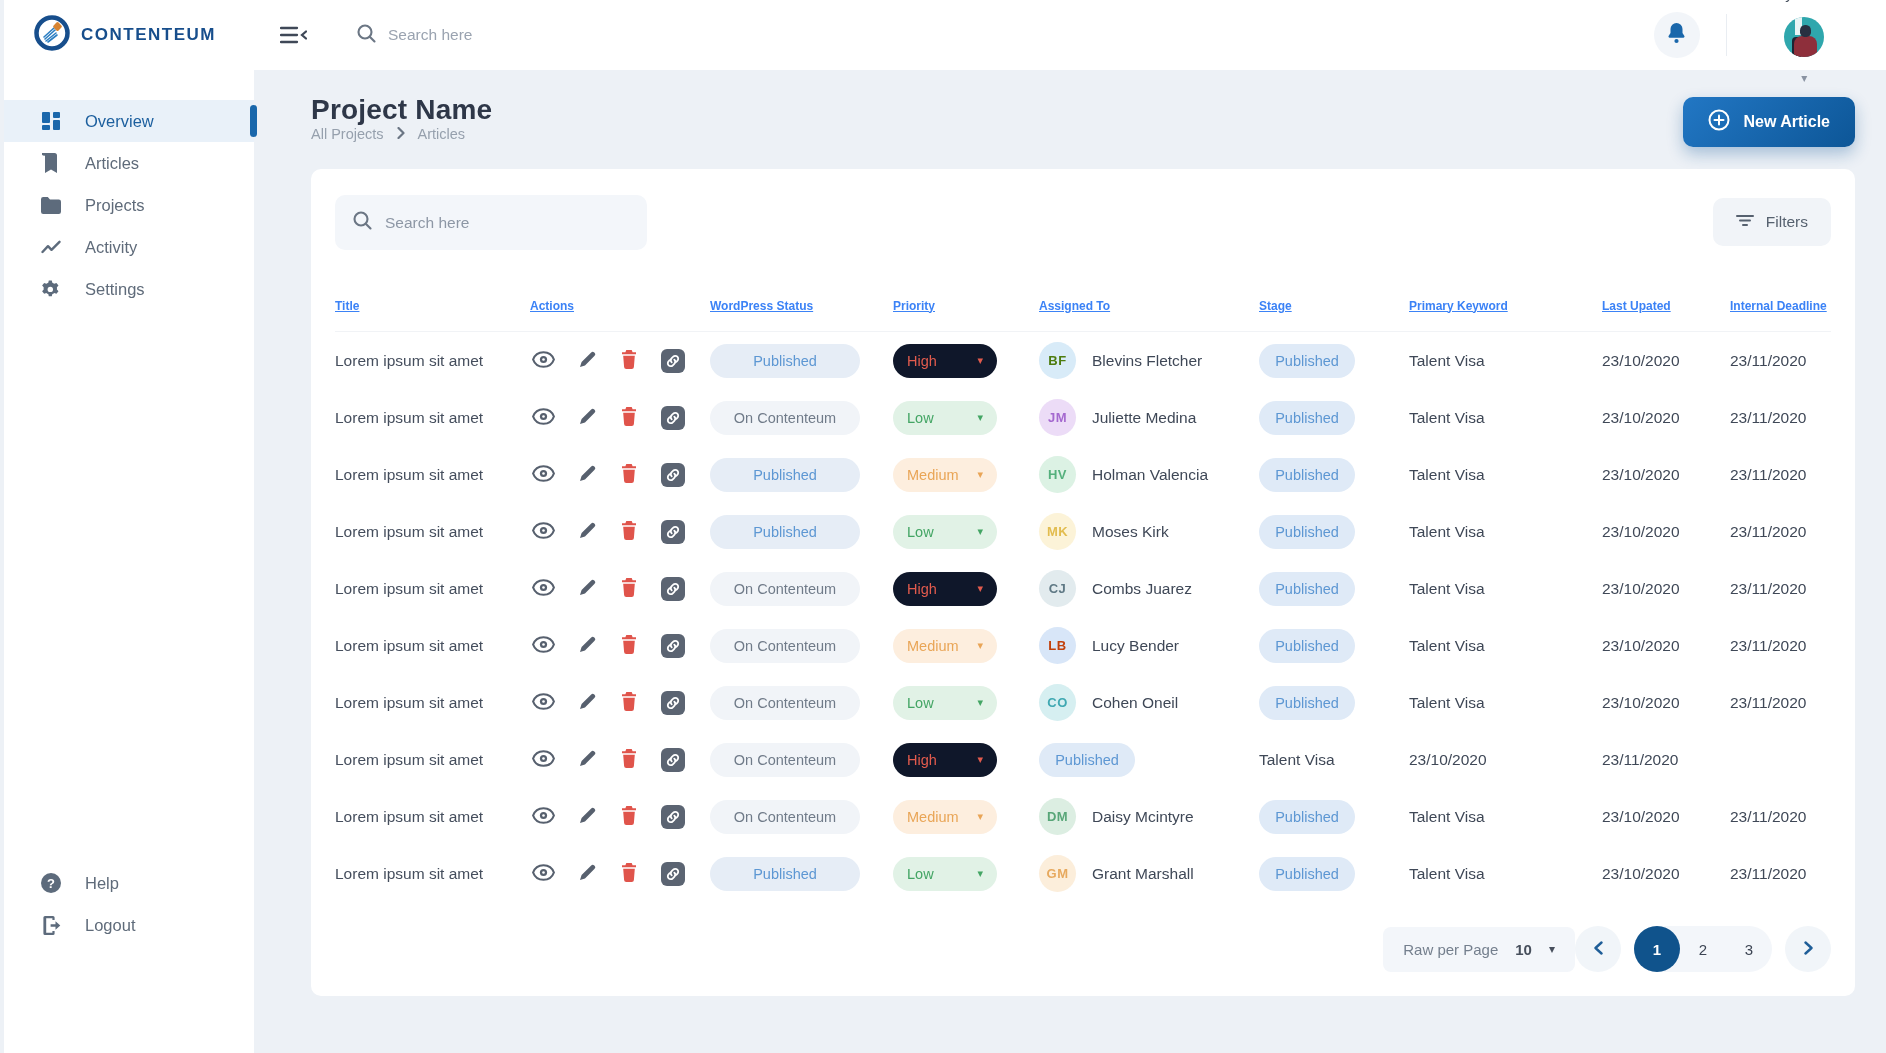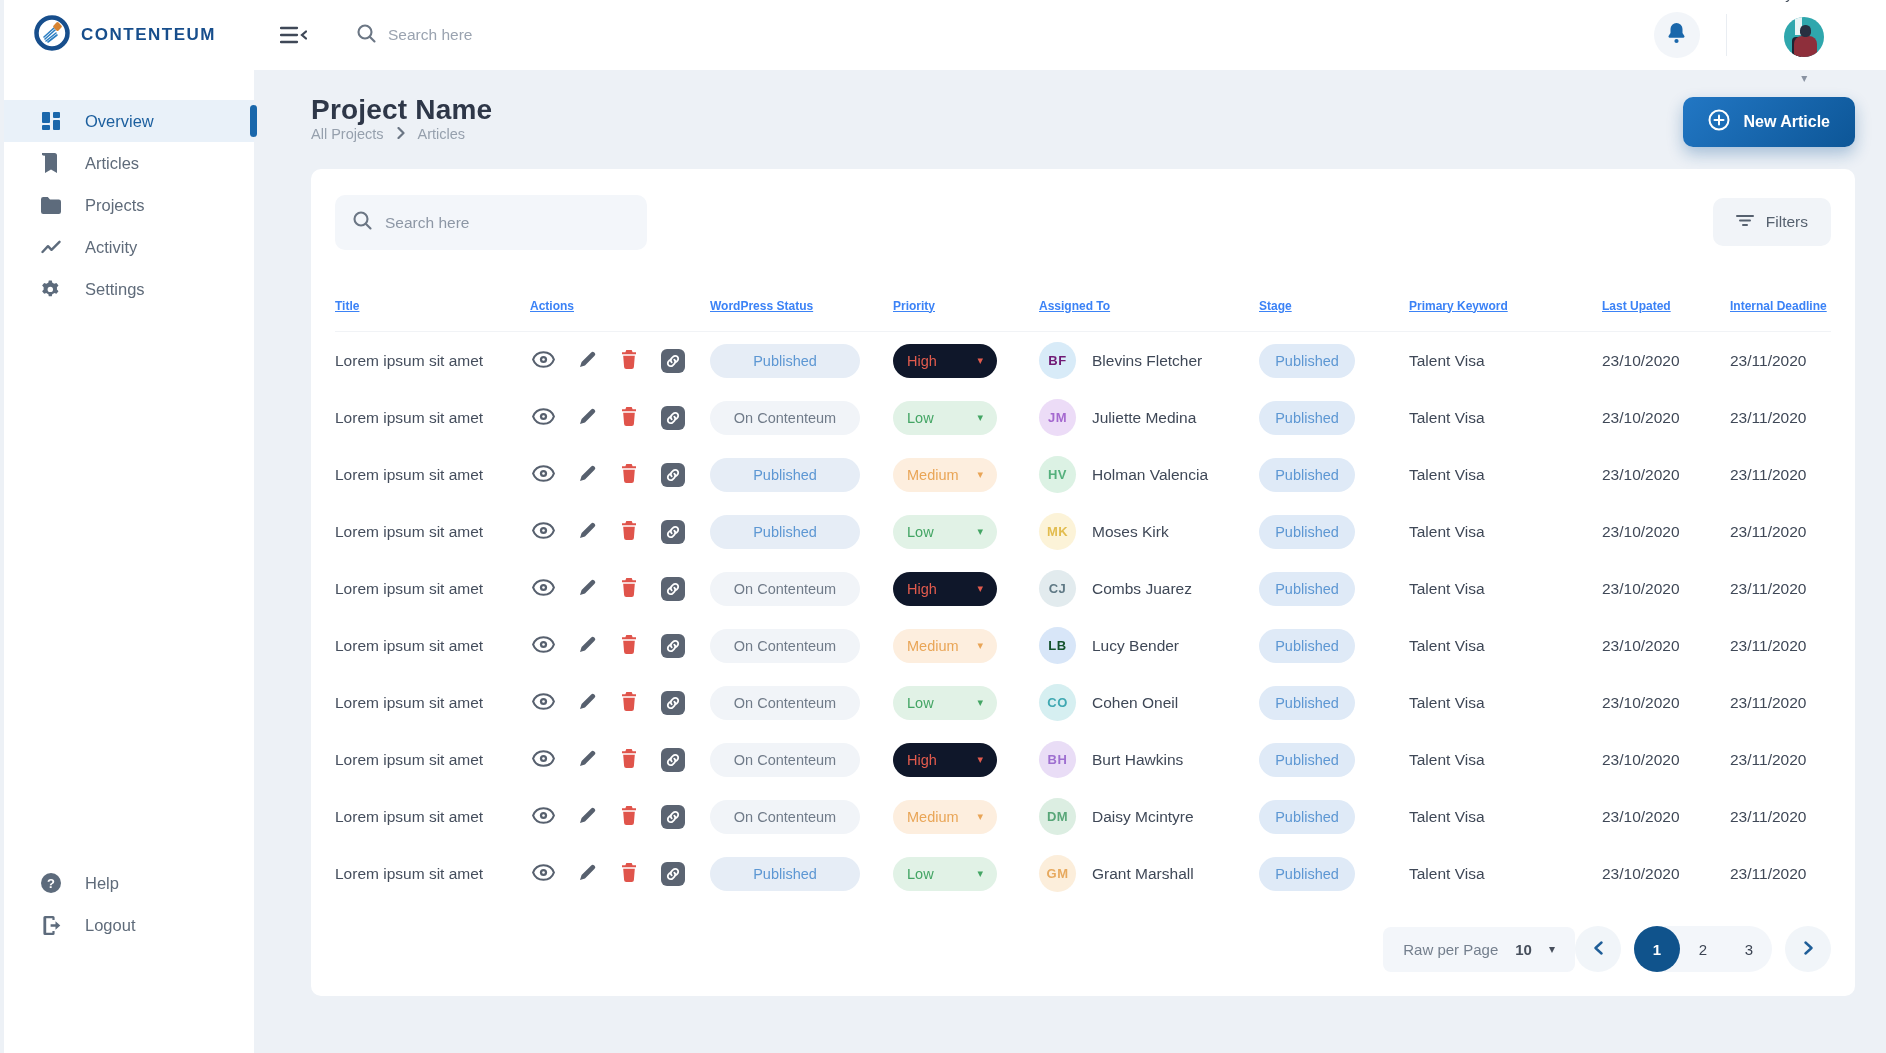--- a/index.html
+++ b/index.html
@@ -389,21 +389,21 @@
     <div class="t-cell">
       <span class="pill status-pill pill-published">Published</span>
     </div>
     <div class="t-cell">
       <button class="pill priority-pill priority-high">
         <span class="pr-label">High</span>
         <span class="pr-caret">▾</span>
       </button>
     </div>
     <div class="t-cell assigned-cell">
-      <span class="avatar-badge" style="background: rgb(216, 235, 248); color: #701a75;">BF</span>
+      <span class="avatar-badge" style="background: rgb(216, 235, 248); color: #4d7c0f;">BF</span>
       <span>Blevins Fletcher</span>
     </div>
     <div class="t-cell">
       <span class="pill stage-pill">Published</span>
     </div>
     <div class="t-cell">Talent Visa</div>
     <div class="t-cell">23/10/2020</div>
     <div class="t-cell">23/11/2020</div>
   </div>
 
@@ -674,21 +674,21 @@
     <div class="t-cell">
       <span class="pill status-pill pill-contenteum">On Contenteum</span>
     </div>
     <div class="t-cell">
       <button class="pill priority-pill priority-medium">
         <span class="pr-label">Medium</span>
         <span class="pr-caret">▾</span>
       </button>
     </div>
     <div class="t-cell assigned-cell">
-      <span class="avatar-badge" style="background: rgb(216, 230, 248); color: #14532d;">LB</span>
+      <span class="avatar-badge" style="background: rgb(216, 230, 248); color: #c2410c;">LB</span>
       <span>Lucy Bender</span>
     </div>
     <div class="t-cell">
       <span class="pill stage-pill">Published</span>
     </div>
     <div class="t-cell">Talent Visa</div>
     <div class="t-cell">23/10/2020</div>
     <div class="t-cell">23/11/2020</div>
   </div>
 
@@ -786,24 +786,20 @@
       </button>
     </div>
     <div class="t-cell">
       <span class="pill status-pill pill-contenteum">On Contenteum</span>
     </div>
     <div class="t-cell">
       <button class="pill priority-pill priority-high">
         <span class="pr-label">High</span>
         <span class="pr-caret">▾</span>
       </button>
-    </div>
-    <div class="t-cell assigned-cell">
-      <span class="avatar-badge" style="background: rgb(233, 221, 246); color: rgb(158, 111, 208);">BH</span>
-      <span>Burt Hawkins</span>
     </div>
     <div class="t-cell">
       <span class="pill stage-pill">Published</span>
     </div>
     <div class="t-cell">Talent Visa</div>
     <div class="t-cell">23/10/2020</div>
     <div class="t-cell">23/11/2020</div>
   </div>
 
   <div class="t-row">

